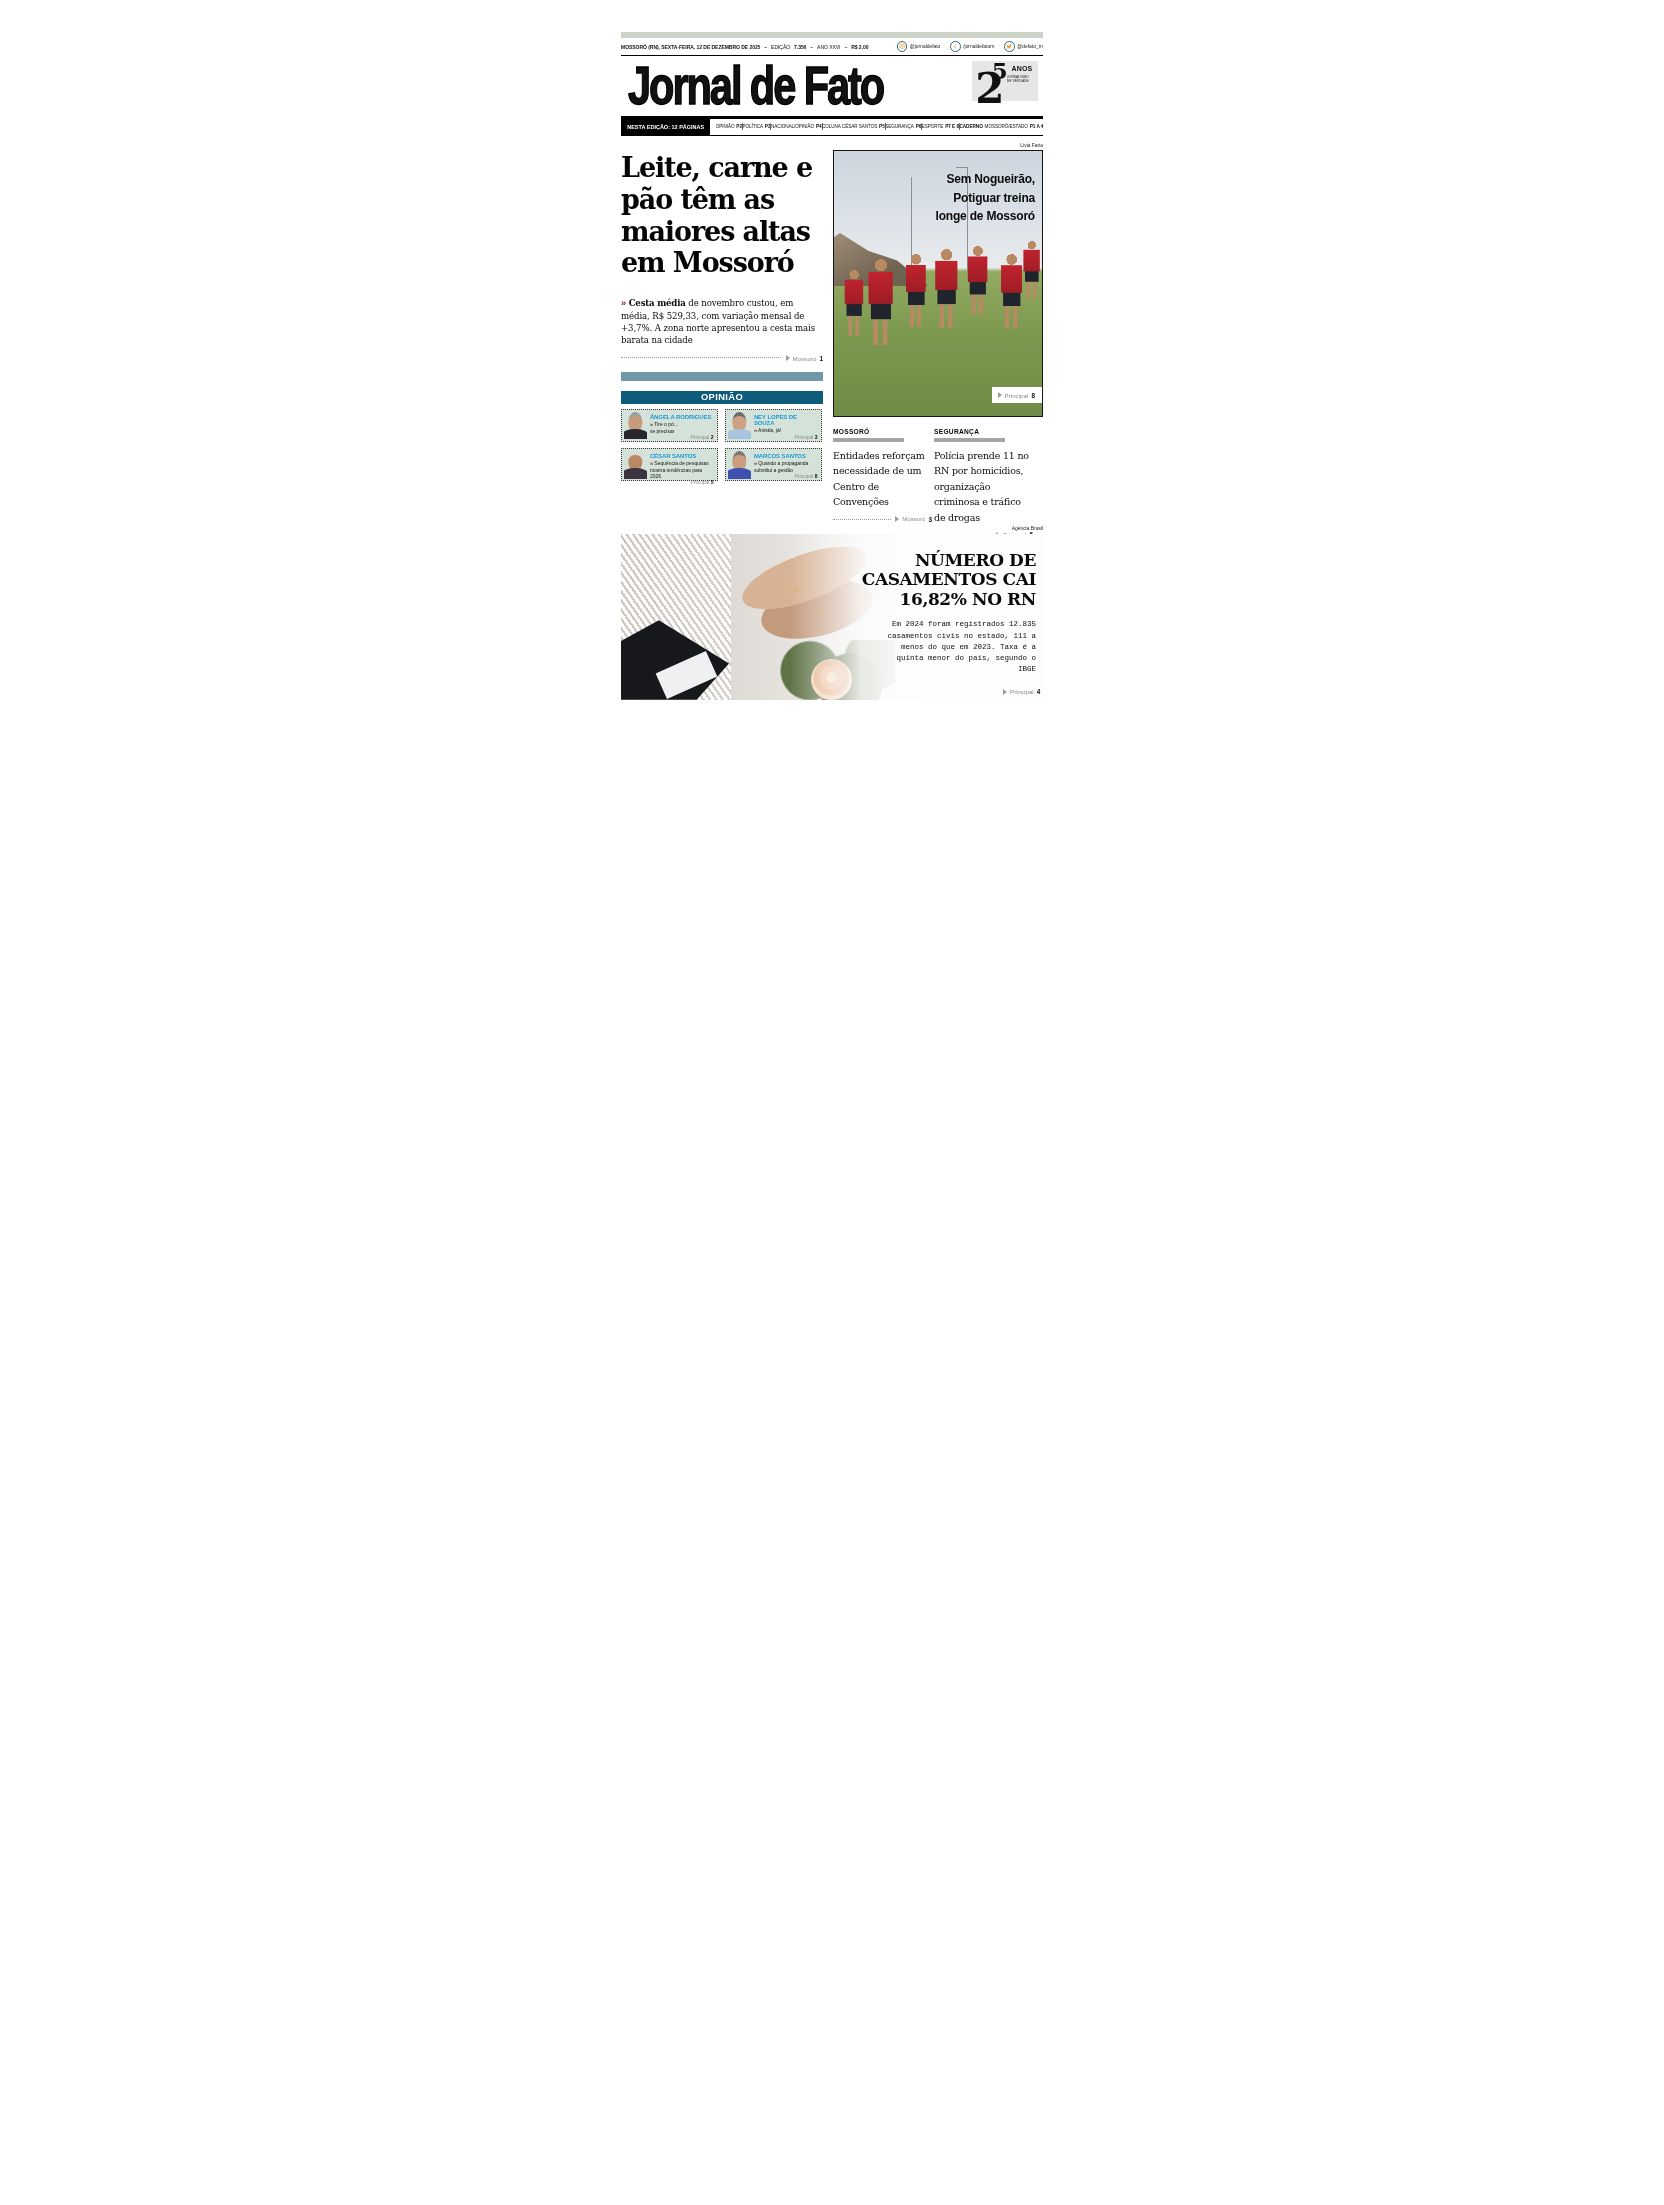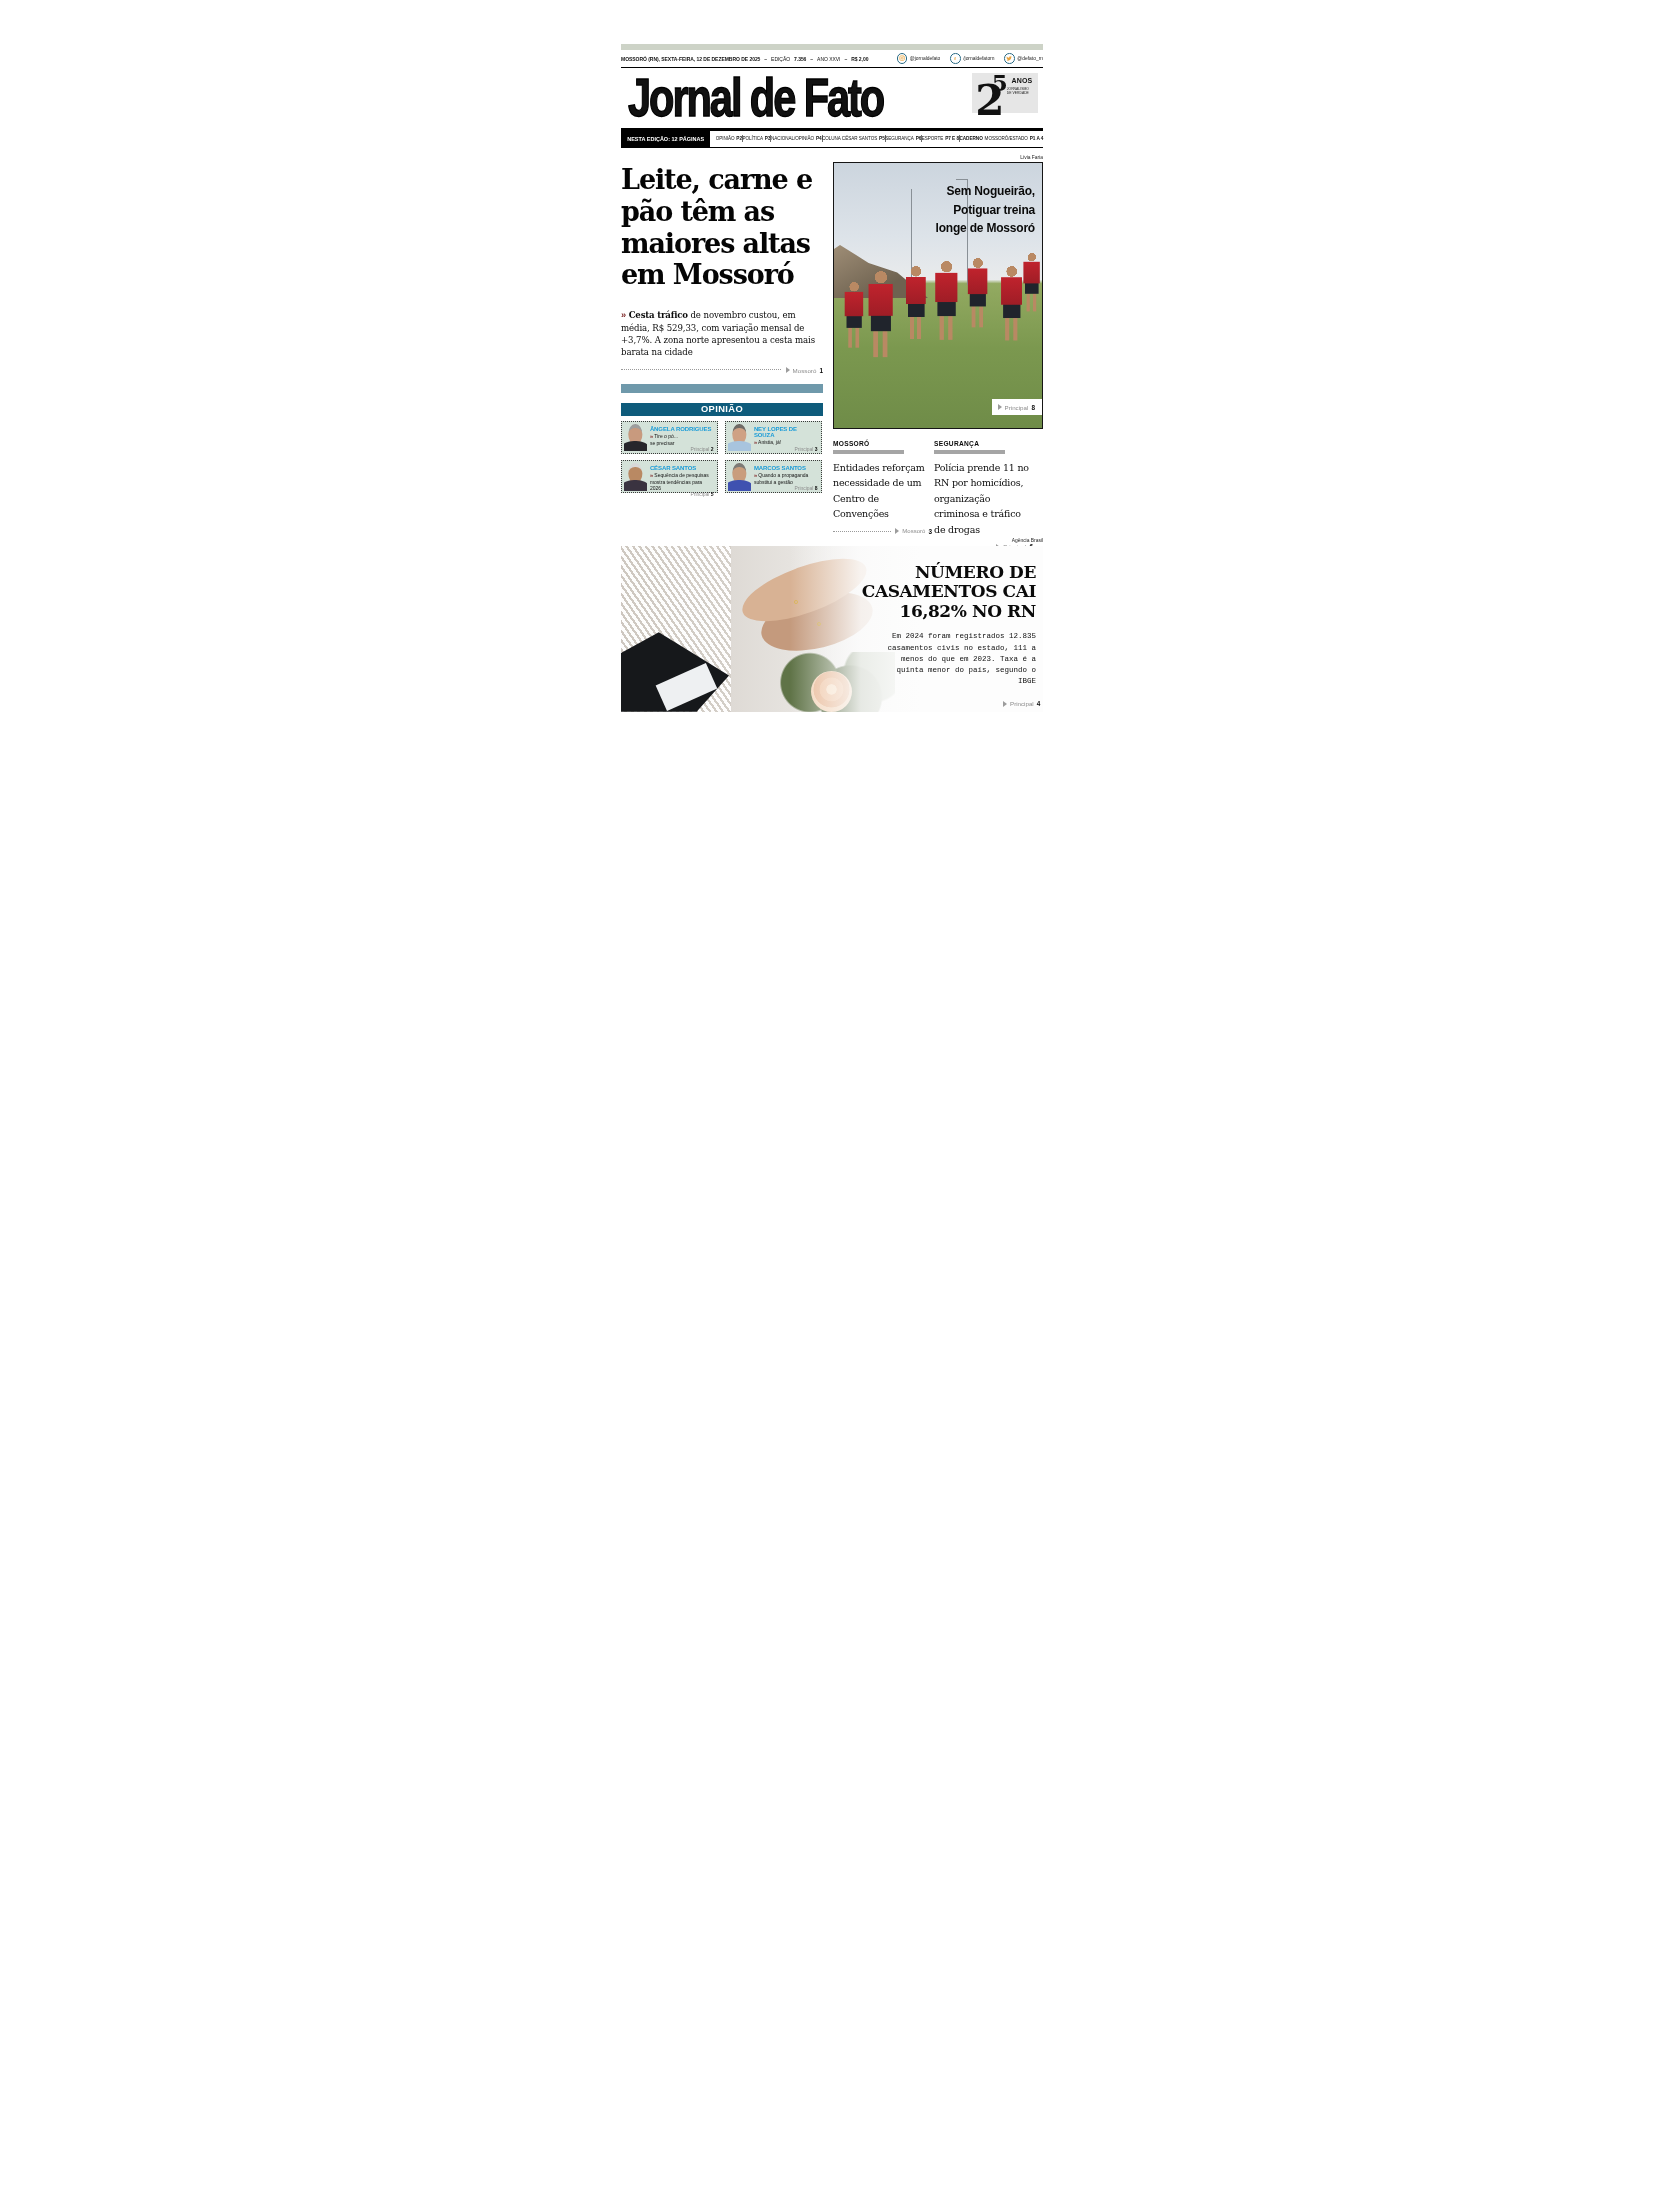--- a/index.html
+++ b/index.html
@@ -1,17 +1,17 @@
 <!DOCTYPE html>
 <html style="font-size:7px"><head>
 <meta charset="utf-8">
 <style>
   html,body{margin:0;padding:0;background:#ffffff;}
   *{box-sizing:border-box;}
-  .page{position:relative;width:476px;height:700px;margin:12px auto;background:#fff;overflow:hidden;
+  .page{position:relative;width:476px;height:700px;margin:0 auto;background:#fff;overflow:hidden;
         font-family:"Liberation Sans",sans-serif;color:#111;}
   .inner{position:relative;width:422px;margin:0 auto;}
 
   
   .topbar-green{height:5.7px;background:#cdd3c7;margin-top:32px;}
   .inforow{display:flex;align-items:center;margin-top:3.1px;height:11.5px;}
   .dateline{display:flex;align-items:center;gap:4px;font-size:5px;letter-spacing:-0.04px;white-space:nowrap;}
   .dl-strong{font-weight:bold;}
   .dl-dash{font-weight:bold;color:#222;}
   .socials{margin-left:auto;display:flex;align-items:center;gap:9.7px;}
@@ -251,21 +251,21 @@
         </span>
       </div>
     </div>
 
     <div class="main">
 
       <div class="col-left">
         <h1 class="lead-headline">Leite, carne e pão têm as maiores altas em Mossoró</h1>
         <p class="standfirst">
           <span class="chev">»</span>
-          <b>Cesta tráfico</b><span> de novembro custou, em média, R$ 529,33, com variação mensal de +3,7%. A zona norte apresentou a cesta mais barata na cidade</span>
+          <b>Cesta média</b><span> de novembro custou, em média, R$ 529,33, com variação mensal de +3,7%. A zona norte apresentou a cesta mais barata na cidade</span>
         </p>
         <div class="leader-row">
           <span class="leader"></span>
           <span class="ref">
             <span class="tri"></span>
             <span>Mossoró</span>
             <b>1</b>
           </span>
         </div>
 

